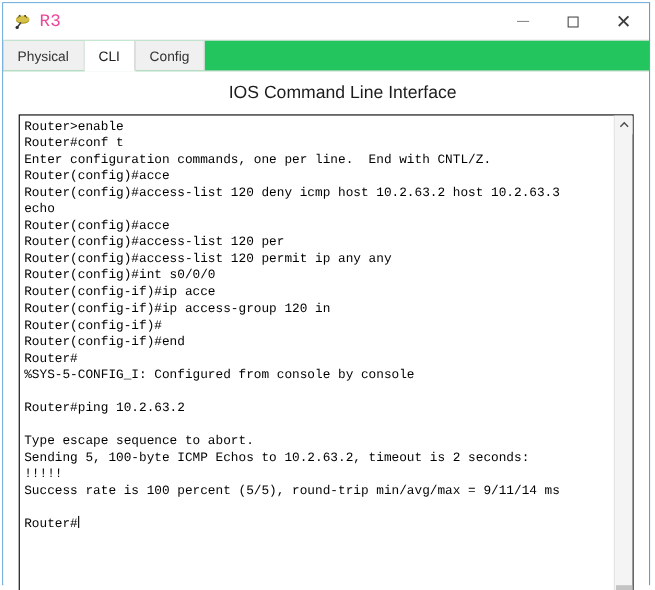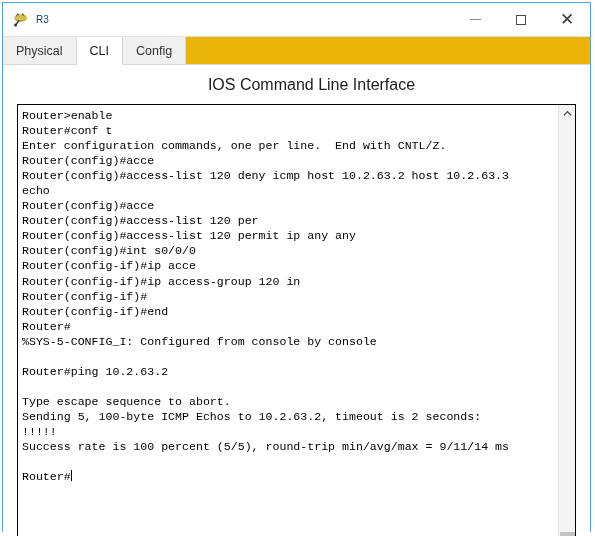--- a/index.html
+++ b/index.html
@@ -40,23 +40,23 @@
   }
   #app-icon {
     margin-left: 9px;
     width: 18px;
     height: 18px;
     position: relative;
     flex: none;
   }
   #title-text {
     margin-left: 6px;
-    font-size: 10px;
-    color: #0c4a6e;
-    font-family: Liberation Sans, sans-serif;
+    font-size: 16px;
+    color: #ec4899;
+    font-family: Liberation Mono, monospace;
     line-height: 1;
   }
   .win-ctrls {
     position: absolute;
     right: 0;
     top: 0;
     height: 33px;
     display: flex;
   }
   .win-btn {
@@ -85,21 +85,21 @@
     color: #3c3c3c;
     line-height: 1;
     font-family: "Liberation Sans", sans-serif;
     font-weight: 300;
   }
 
   
   #tabstrip {
     height: 27px;
     min-height: 27px;
-    background: #eab308;
+    background: #22c55e;
     display: flex;
     align-items: stretch;
     border-bottom: 1px solid #d8d8d8;
     position: relative;
   }
   .tab {
     display: flex;
     align-items: center;
     justify-content: center;
     padding: 0 13px;

